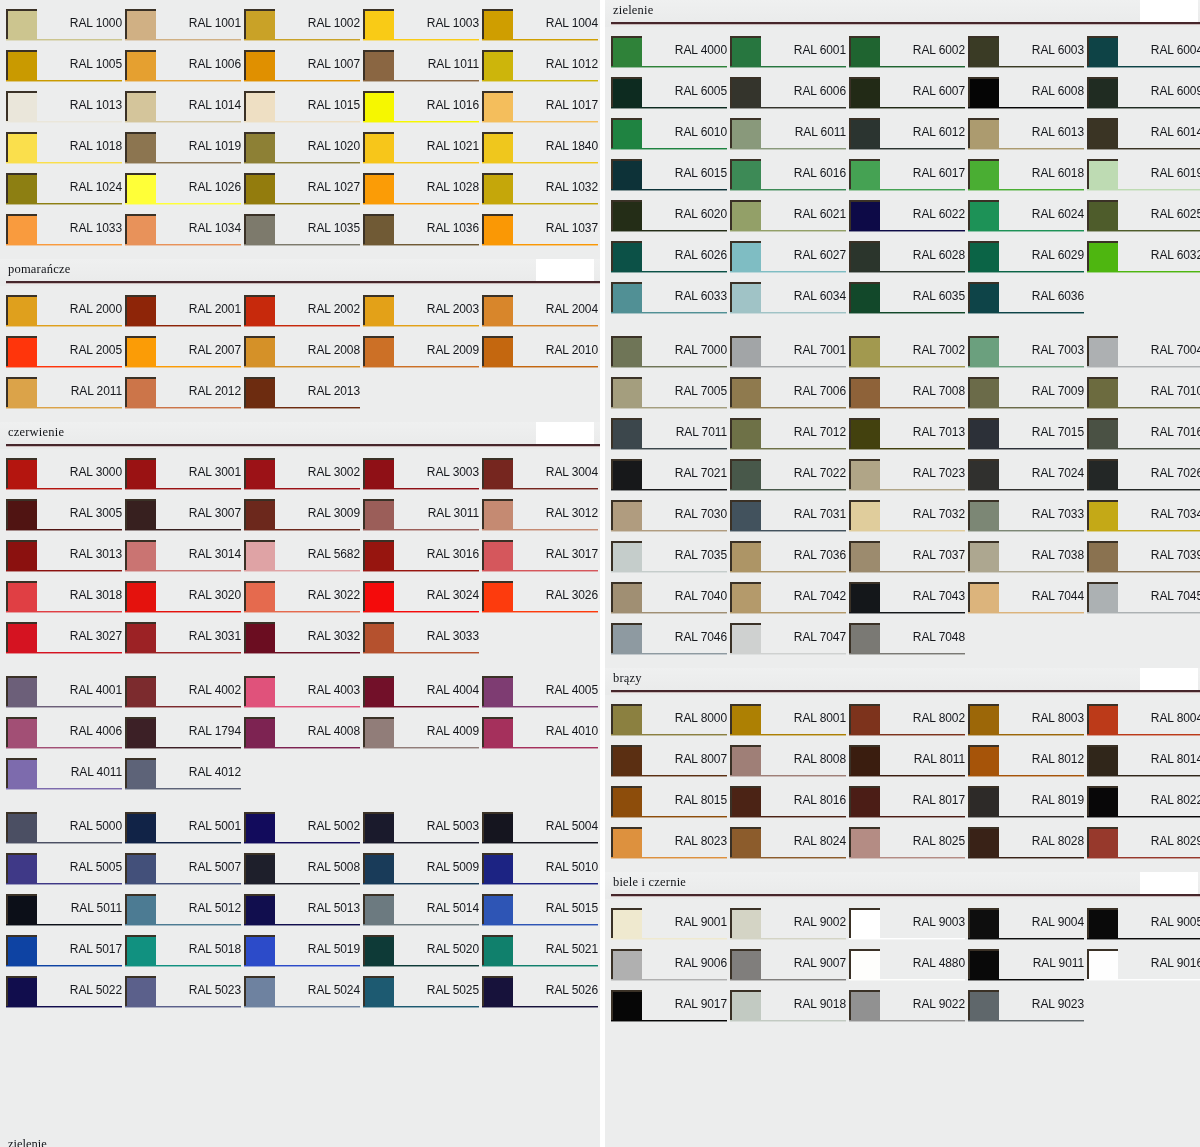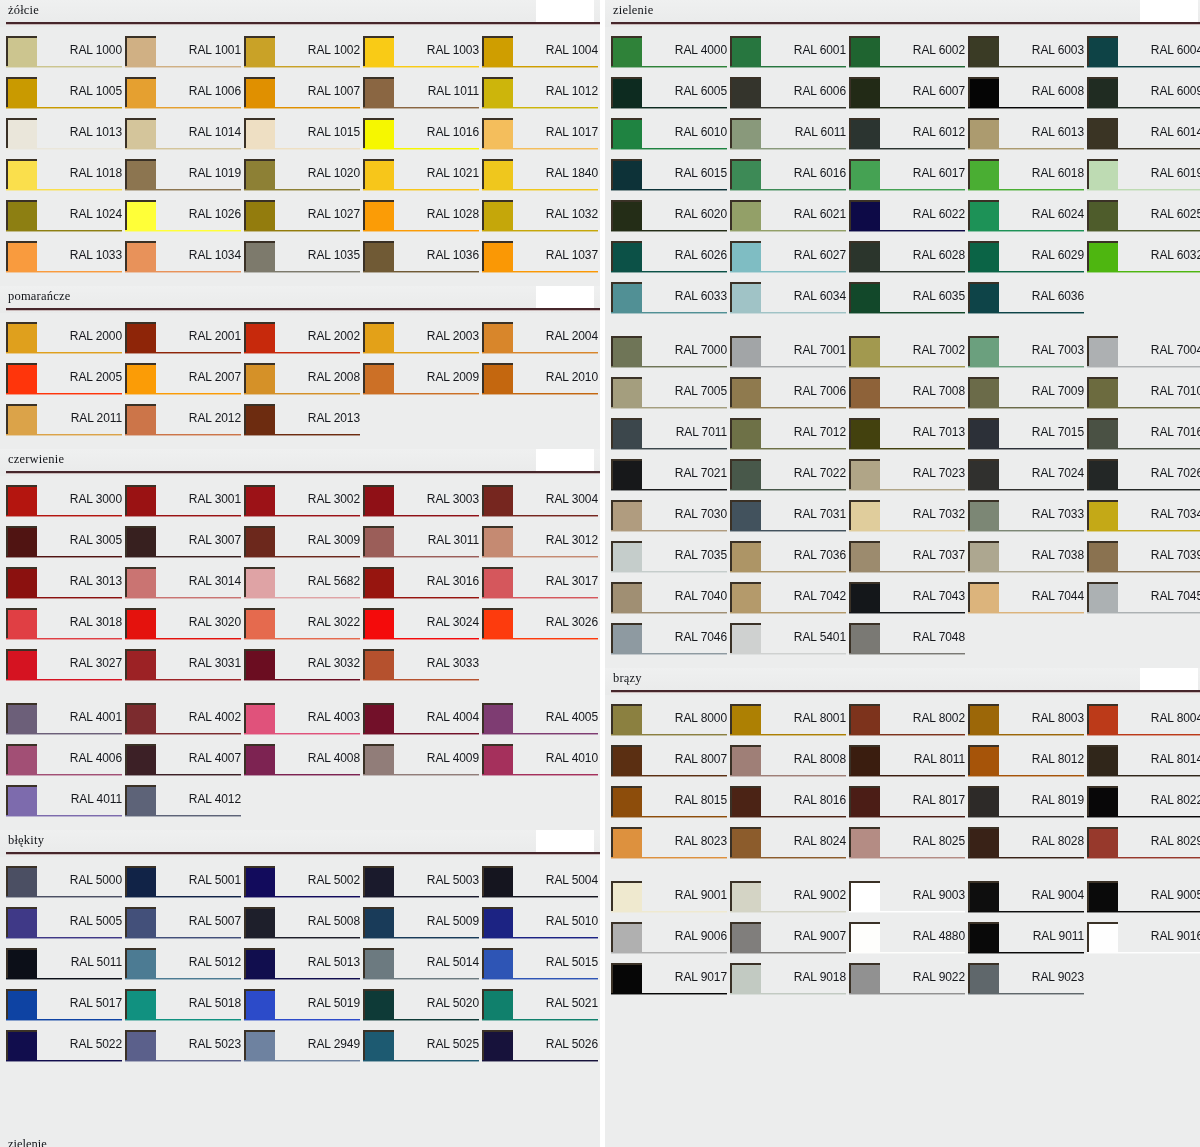--- a/index.html
+++ b/index.html
@@ -103,25 +103,20 @@
     color:#111318;
     white-space:nowrap;
   }
 </style>
 </head>
 <body>
 
 <div id="root">
     <div class="column">
       <div class="section">
-        <div class="sec-head">
-          <div class="sec-head-title">żółcie</div>
-          <div class="sec-head-box"></div>
-          <div class="sec-rule"></div>
-        </div>
         <div class="grid">
           <div class="cell">
             <div class="sw" style="background: rgb(204, 197, 143);"></div>
             <div class="lbl">RAL 1000</div>
             <div class="und" style="background: rgb(204, 197, 143);"></div>
             <div class="und2" style="background: rgb(204, 197, 143);"></div>
           </div>
           <div class="cell">
             <div class="sw" style="background: rgb(208, 176, 132);"></div>
             <div class="lbl">RAL 1001</div>
@@ -571,21 +566,21 @@
             <div class="und2" style="background: rgb(126, 60, 114);"></div>
           </div>
           <div class="cell">
             <div class="sw" style="background: rgb(162, 79, 117);"></div>
             <div class="lbl">RAL 4006</div>
             <div class="und" style="background: rgb(162, 79, 117);"></div>
             <div class="und2" style="background: rgb(162, 79, 117);"></div>
           </div>
           <div class="cell">
             <div class="sw" style="background: rgb(60, 32, 38);"></div>
-            <div class="lbl">RAL 4007</div>
+            <div class="lbl">RAL 1794</div>
             <div class="und" style="background: rgb(60, 32, 38);"></div>
             <div class="und2" style="background: rgb(60, 32, 38);"></div>
           </div>
           <div class="cell">
             <div class="sw" style="background: rgb(125, 35, 82);"></div>
             <div class="lbl">RAL 4008</div>
             <div class="und" style="background: rgb(125, 35, 82);"></div>
             <div class="und2" style="background: rgb(125, 35, 82);"></div>
           </div>
           <div class="cell">
@@ -608,25 +603,20 @@
           </div>
           <div class="cell">
             <div class="sw" style="background: rgb(93, 99, 120);"></div>
             <div class="lbl">RAL 4012</div>
             <div class="und" style="background: rgb(93, 99, 120);"></div>
             <div class="und2" style="background: rgb(93, 99, 120);"></div>
           </div>
         </div>
       </div>
       <div class="section">
-        <div class="sec-head">
-          <div class="sec-head-title">błękity</div>
-          <div class="sec-head-box"></div>
-          <div class="sec-rule"></div>
-        </div>
         <div class="grid">
           <div class="cell">
             <div class="sw" style="background: rgb(75, 79, 99);"></div>
             <div class="lbl">RAL 5000</div>
             <div class="und" style="background: rgb(75, 79, 99);"></div>
             <div class="und2" style="background: rgb(75, 79, 99);"></div>
           </div>
           <div class="cell">
             <div class="sw" style="background: rgb(17, 35, 71);"></div>
             <div class="lbl">RAL 5001</div>
@@ -748,21 +738,21 @@
             <div class="und2" style="background: rgb(17, 13, 77);"></div>
           </div>
           <div class="cell">
             <div class="sw" style="background: rgb(91, 96, 139);"></div>
             <div class="lbl">RAL 5023</div>
             <div class="und" style="background: rgb(91, 96, 139);"></div>
             <div class="und2" style="background: rgb(91, 96, 139);"></div>
           </div>
           <div class="cell">
             <div class="sw" style="background: rgb(110, 130, 160);"></div>
-            <div class="lbl">RAL 2949</div>
+            <div class="lbl">RAL 5024</div>
             <div class="und" style="background: rgb(110, 130, 160);"></div>
             <div class="und2" style="background: rgb(110, 130, 160);"></div>
           </div>
           <div class="cell">
             <div class="sw" style="background: rgb(29, 90, 113);"></div>
             <div class="lbl">RAL 5025</div>
             <div class="und" style="background: rgb(29, 90, 113);"></div>
             <div class="und2" style="background: rgb(29, 90, 113);"></div>
           </div>
           <div class="cell">
@@ -1202,21 +1192,21 @@
             <div class="und2" style="background: rgb(172, 177, 179);"></div>
           </div>
           <div class="cell">
             <div class="sw" style="background: rgb(142, 154, 161);"></div>
             <div class="lbl">RAL 7046</div>
             <div class="und" style="background: rgb(142, 154, 161);"></div>
             <div class="und2" style="background: rgb(142, 154, 161);"></div>
           </div>
           <div class="cell">
             <div class="sw" style="background: rgb(207, 209, 208);"></div>
-            <div class="lbl">RAL 5401</div>
+            <div class="lbl">RAL 7047</div>
             <div class="und" style="background: rgb(207, 209, 208);"></div>
             <div class="und2" style="background: rgb(207, 209, 208);"></div>
           </div>
           <div class="cell">
             <div class="sw" style="background: rgb(122, 121, 116);"></div>
             <div class="lbl">RAL 7048</div>
             <div class="und" style="background: rgb(122, 121, 116);"></div>
             <div class="und2" style="background: rgb(122, 121, 116);"></div>
           </div>
         </div>
@@ -1344,20 +1334,25 @@
           </div>
           <div class="cell">
             <div class="sw" style="background: rgb(151, 57, 44);"></div>
             <div class="lbl">RAL 8029</div>
             <div class="und" style="background: rgb(151, 57, 44);"></div>
             <div class="und2" style="background: rgb(151, 57, 44);"></div>
           </div>
         </div>
       </div>
       <div class="section">
+        <div class="sec-head">
+          <div class="sec-head-title">biele i czernie</div>
+          <div class="sec-head-box"></div>
+          <div class="sec-rule"></div>
+        </div>
         <div class="grid">
           <div class="cell">
             <div class="sw" style="background: rgb(239, 233, 207);"></div>
             <div class="lbl">RAL 9001</div>
             <div class="und" style="background: rgb(239, 233, 207);"></div>
             <div class="und2" style="background: rgb(239, 233, 207);"></div>
           </div>
           <div class="cell">
             <div class="sw" style="background: rgb(212, 212, 197);"></div>
             <div class="lbl">RAL 9002</div>

